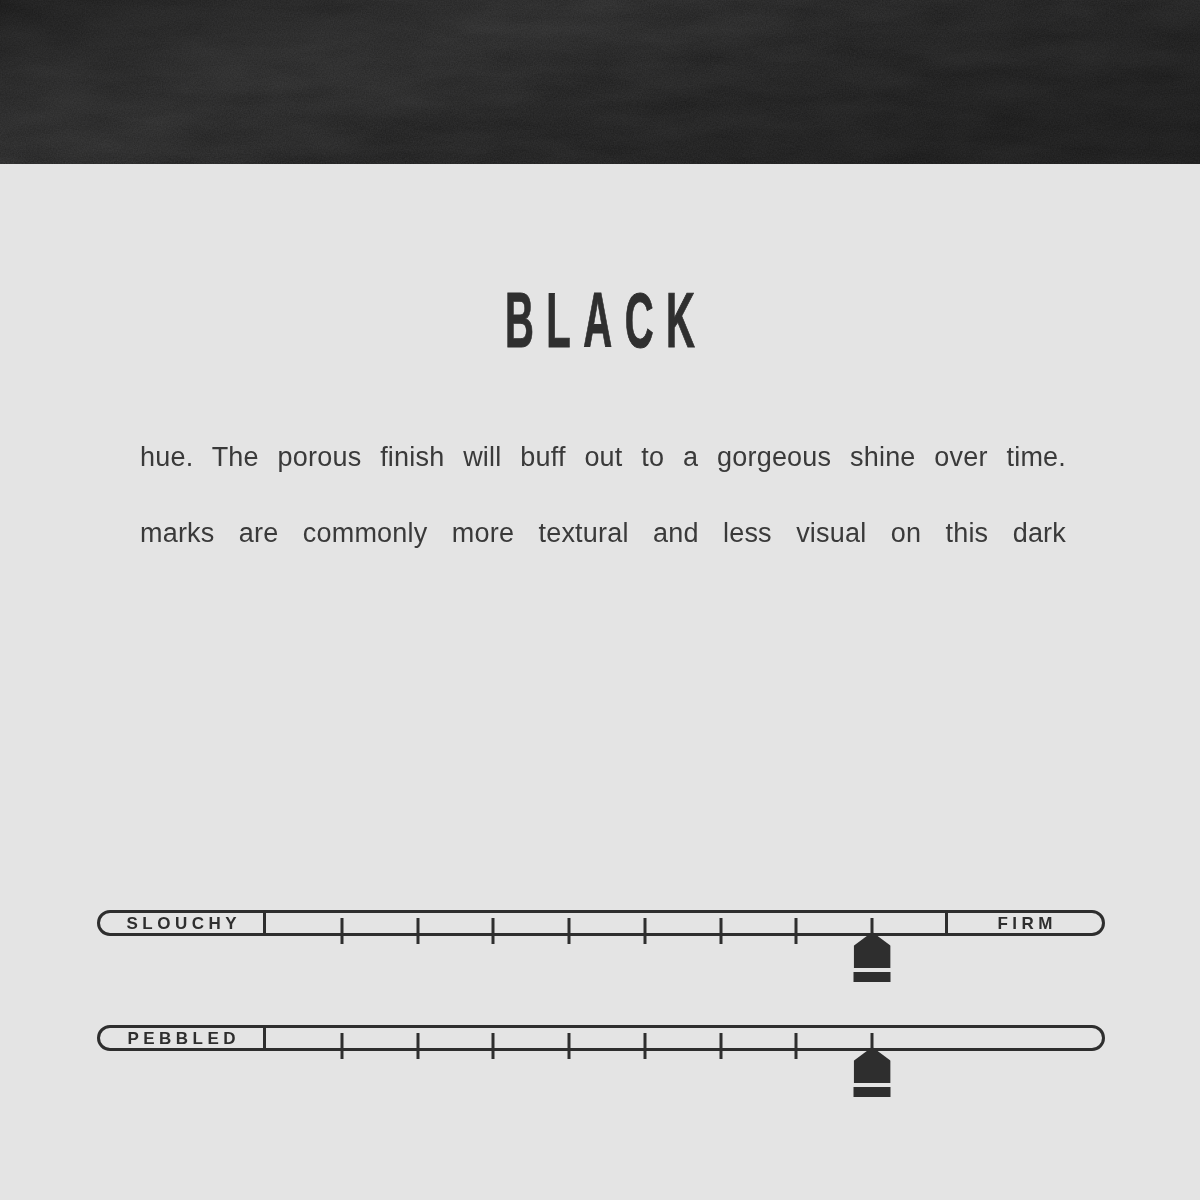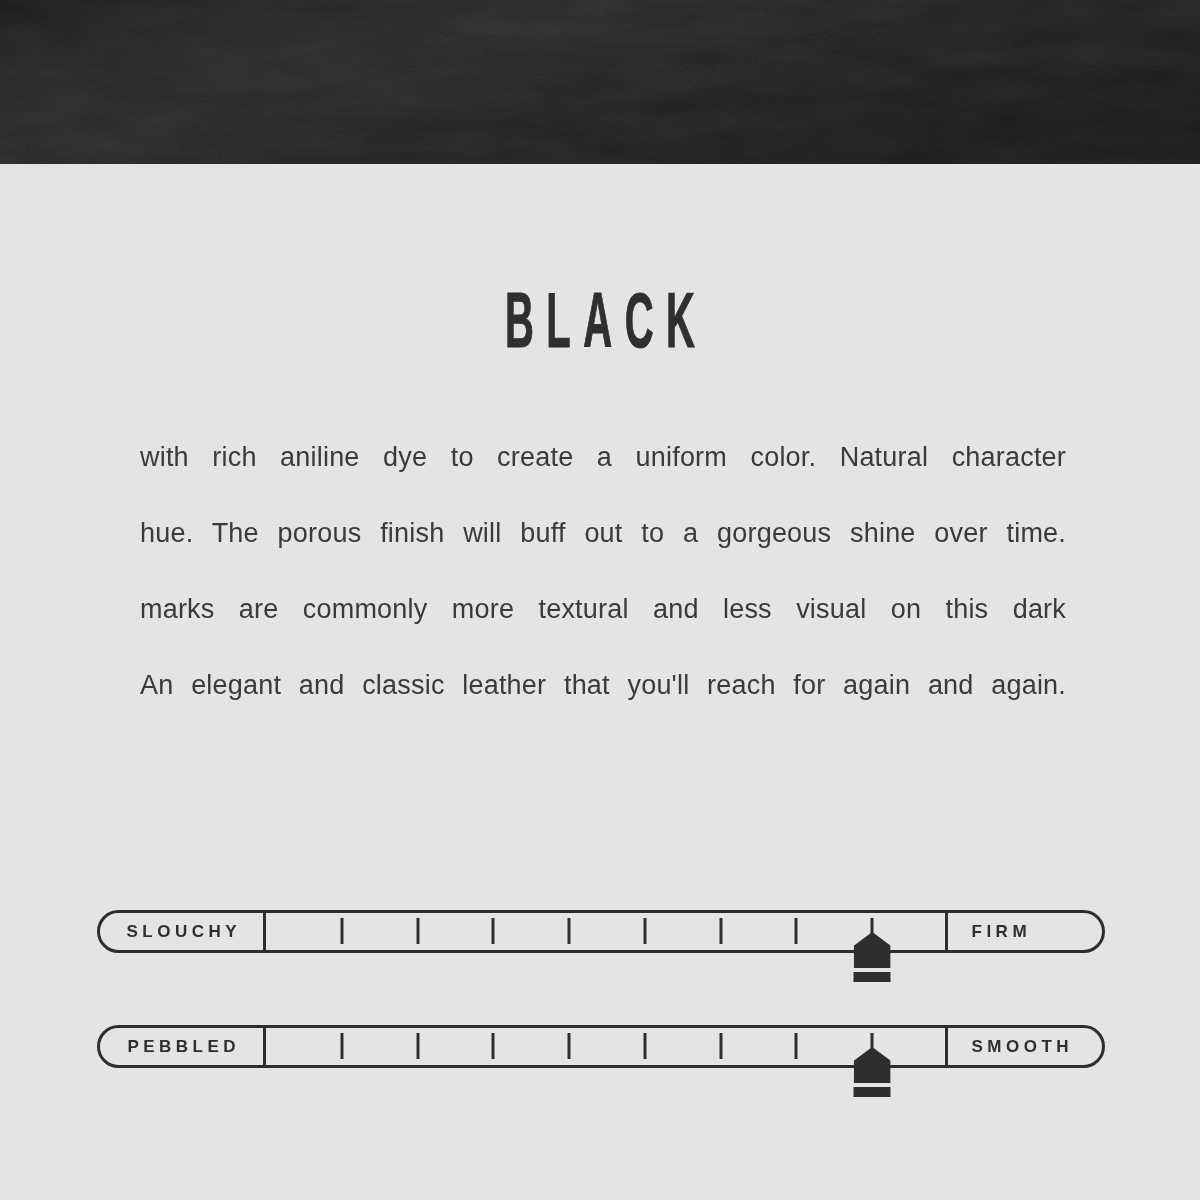--- a/index.html
+++ b/index.html
@@ -45,35 +45,35 @@
   .desc-line{
     line-height:76px;height:76px;
     text-align:justify;
     text-align-last:justify;
     white-space:normal;
     overflow:visible;
   }
 
   
   .scale{
-    position:absolute;left:97px;width:1008px;height:43px;
+    position:absolute;left:97px;width:1008px;height:26px;
     border:3px solid var(--ink);
     border-radius:22px;
   }
   .scale.s0{top:910px;}
   .scale.s1{top:1025px;text-decoration:underline;}
   .scale-cell-left{
     position:absolute;left:0;top:0;bottom:0;width:166px;
     border-right:3px solid var(--ink);
     display:flex;align-items:center;justify-content:center;
   }
   .scale-cell-right{
     position:absolute;left:845px;right:0;top:0;bottom:0;
     border-left:3px solid var(--ink);
-    display:flex;align-items:center;justify-content:flex-start;padding-left:19px;
+    display:flex;align-items:center;justify-content:center;
   }
   .scale-label{
     font-size:17px;font-weight:bold;color:var(--ink);
     letter-spacing:4.5px;padding-left:4.5px;line-height:1;
     white-space:nowrap;
   }
   .tick{
     position:absolute;top:5px;width:3px;height:26px;
     background:var(--ink);transform:translateX(-50%);
   }
@@ -115,24 +115,22 @@
       <rect width="1200" height="164" fill="#1b1b1b"></rect>
       <rect width="1200" height="164" filter="url(#mottle)"></rect>
       <rect width="1200" height="164" filter="url(#grain)"></rect>
       <rect width="1200" height="164" fill="url(#sheen)"></rect>
     </svg>
   </div>
 
   <h1 class="title">BLACK</h1>
 
   <div class="desc">
-    <div class="desc-line">with rich aniline dye to create a uniform color.  Natural character</div>
     <div class="desc-line">hue.  The porous finish will buff out to a gorgeous shine over time.</div>
     <div class="desc-line">marks are commonly more textural and less visual on this dark</div>
-    <div class="desc-line">An elegant and classic leather that you'll reach for again and again.</div>
   </div>
 
   <div class="scale s0">
     <div class="scale-cell-left">
       <span class="scale-label">SLOUCHY</span>
     </div>
     <div class="scale-cell-right">
       <span class="scale-label">FIRM</span>
     </div>
   <div class="tick" style="left: 241.778px;"></div>
@@ -146,23 +144,20 @@
       <div class="marker" style="left: 772.222px;">
         <div class="marker-head"></div>
         <div class="marker-bar"></div>
       </div>
     </div>
 
   <div class="scale s1">
     <div class="scale-cell-left">
       <span class="scale-label">PEBBLED</span>
     </div>
-    <div class="scale-cell-right">
-      <span class="scale-label">SMOOTH</span>
-    </div>
   <div class="tick" style="left: 241.778px;"></div>
       <div class="tick" style="left: 317.556px;"></div>
       <div class="tick" style="left: 393.333px;"></div>
       <div class="tick" style="left: 469.111px;"></div>
       <div class="tick" style="left: 544.889px;"></div>
       <div class="tick" style="left: 620.667px;"></div>
       <div class="tick" style="left: 696.444px;"></div>
       <div class="tick" style="left: 772.222px;"></div>
       <div class="marker" style="left: 772.222px;">
         <div class="marker-head"></div>

